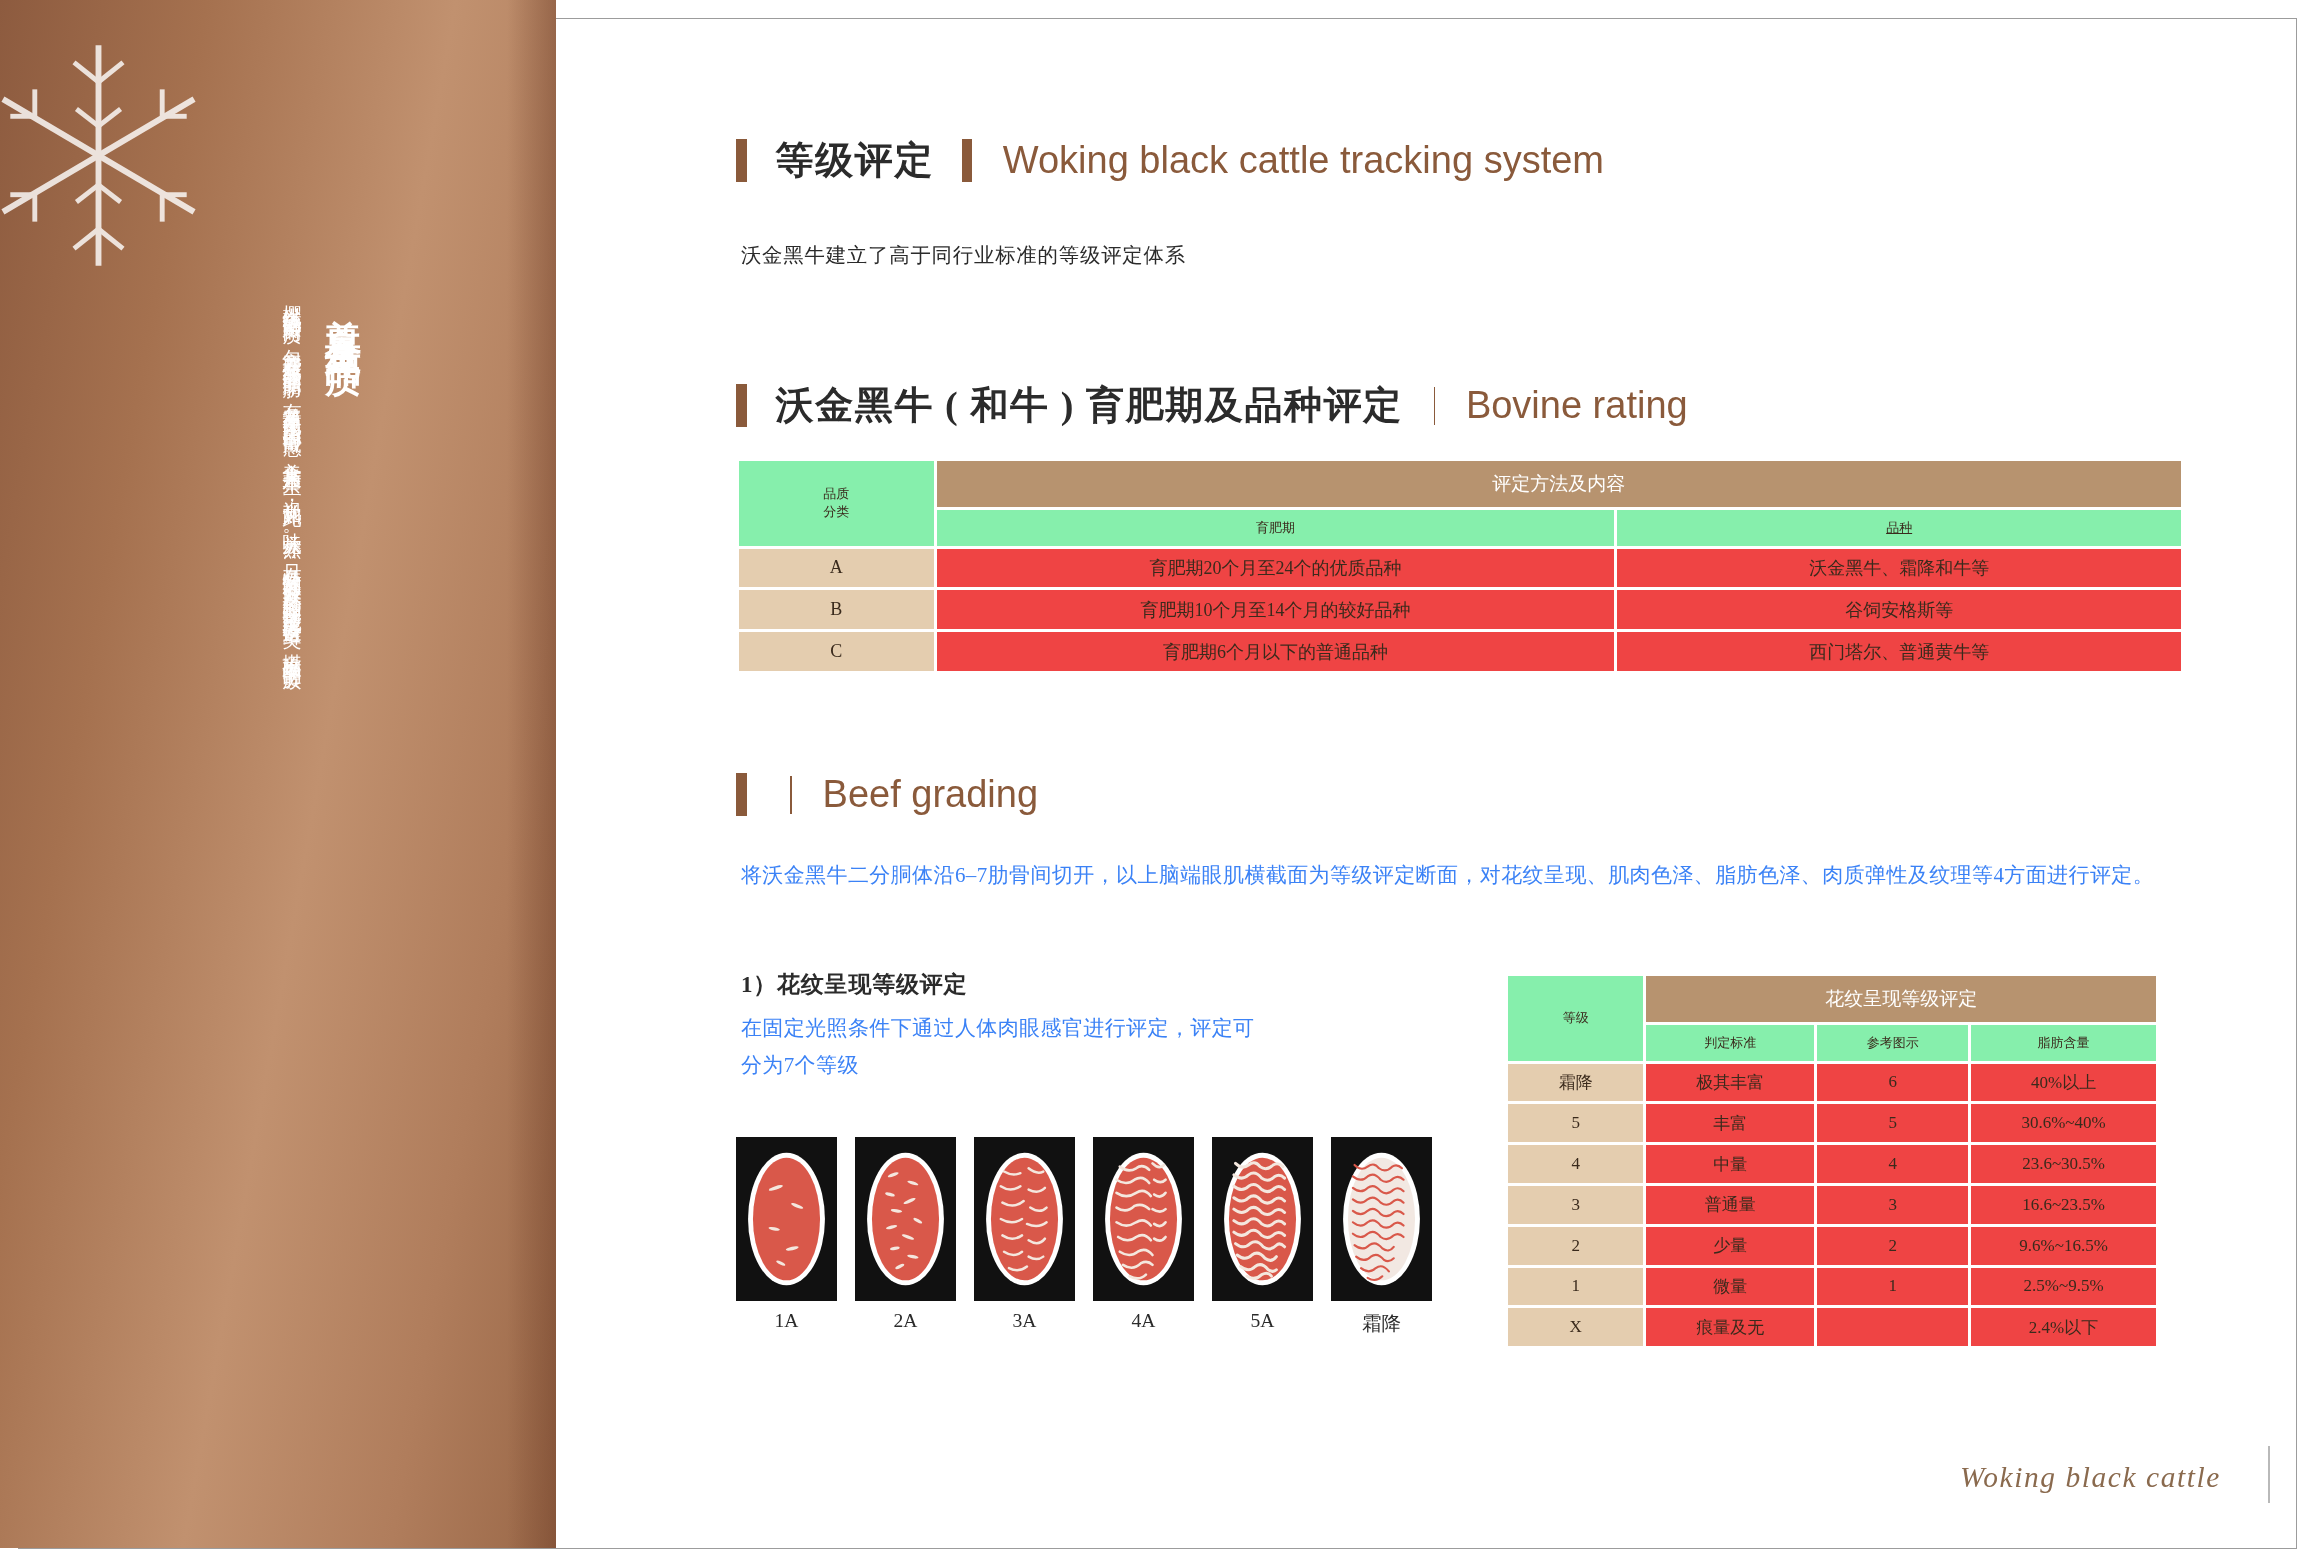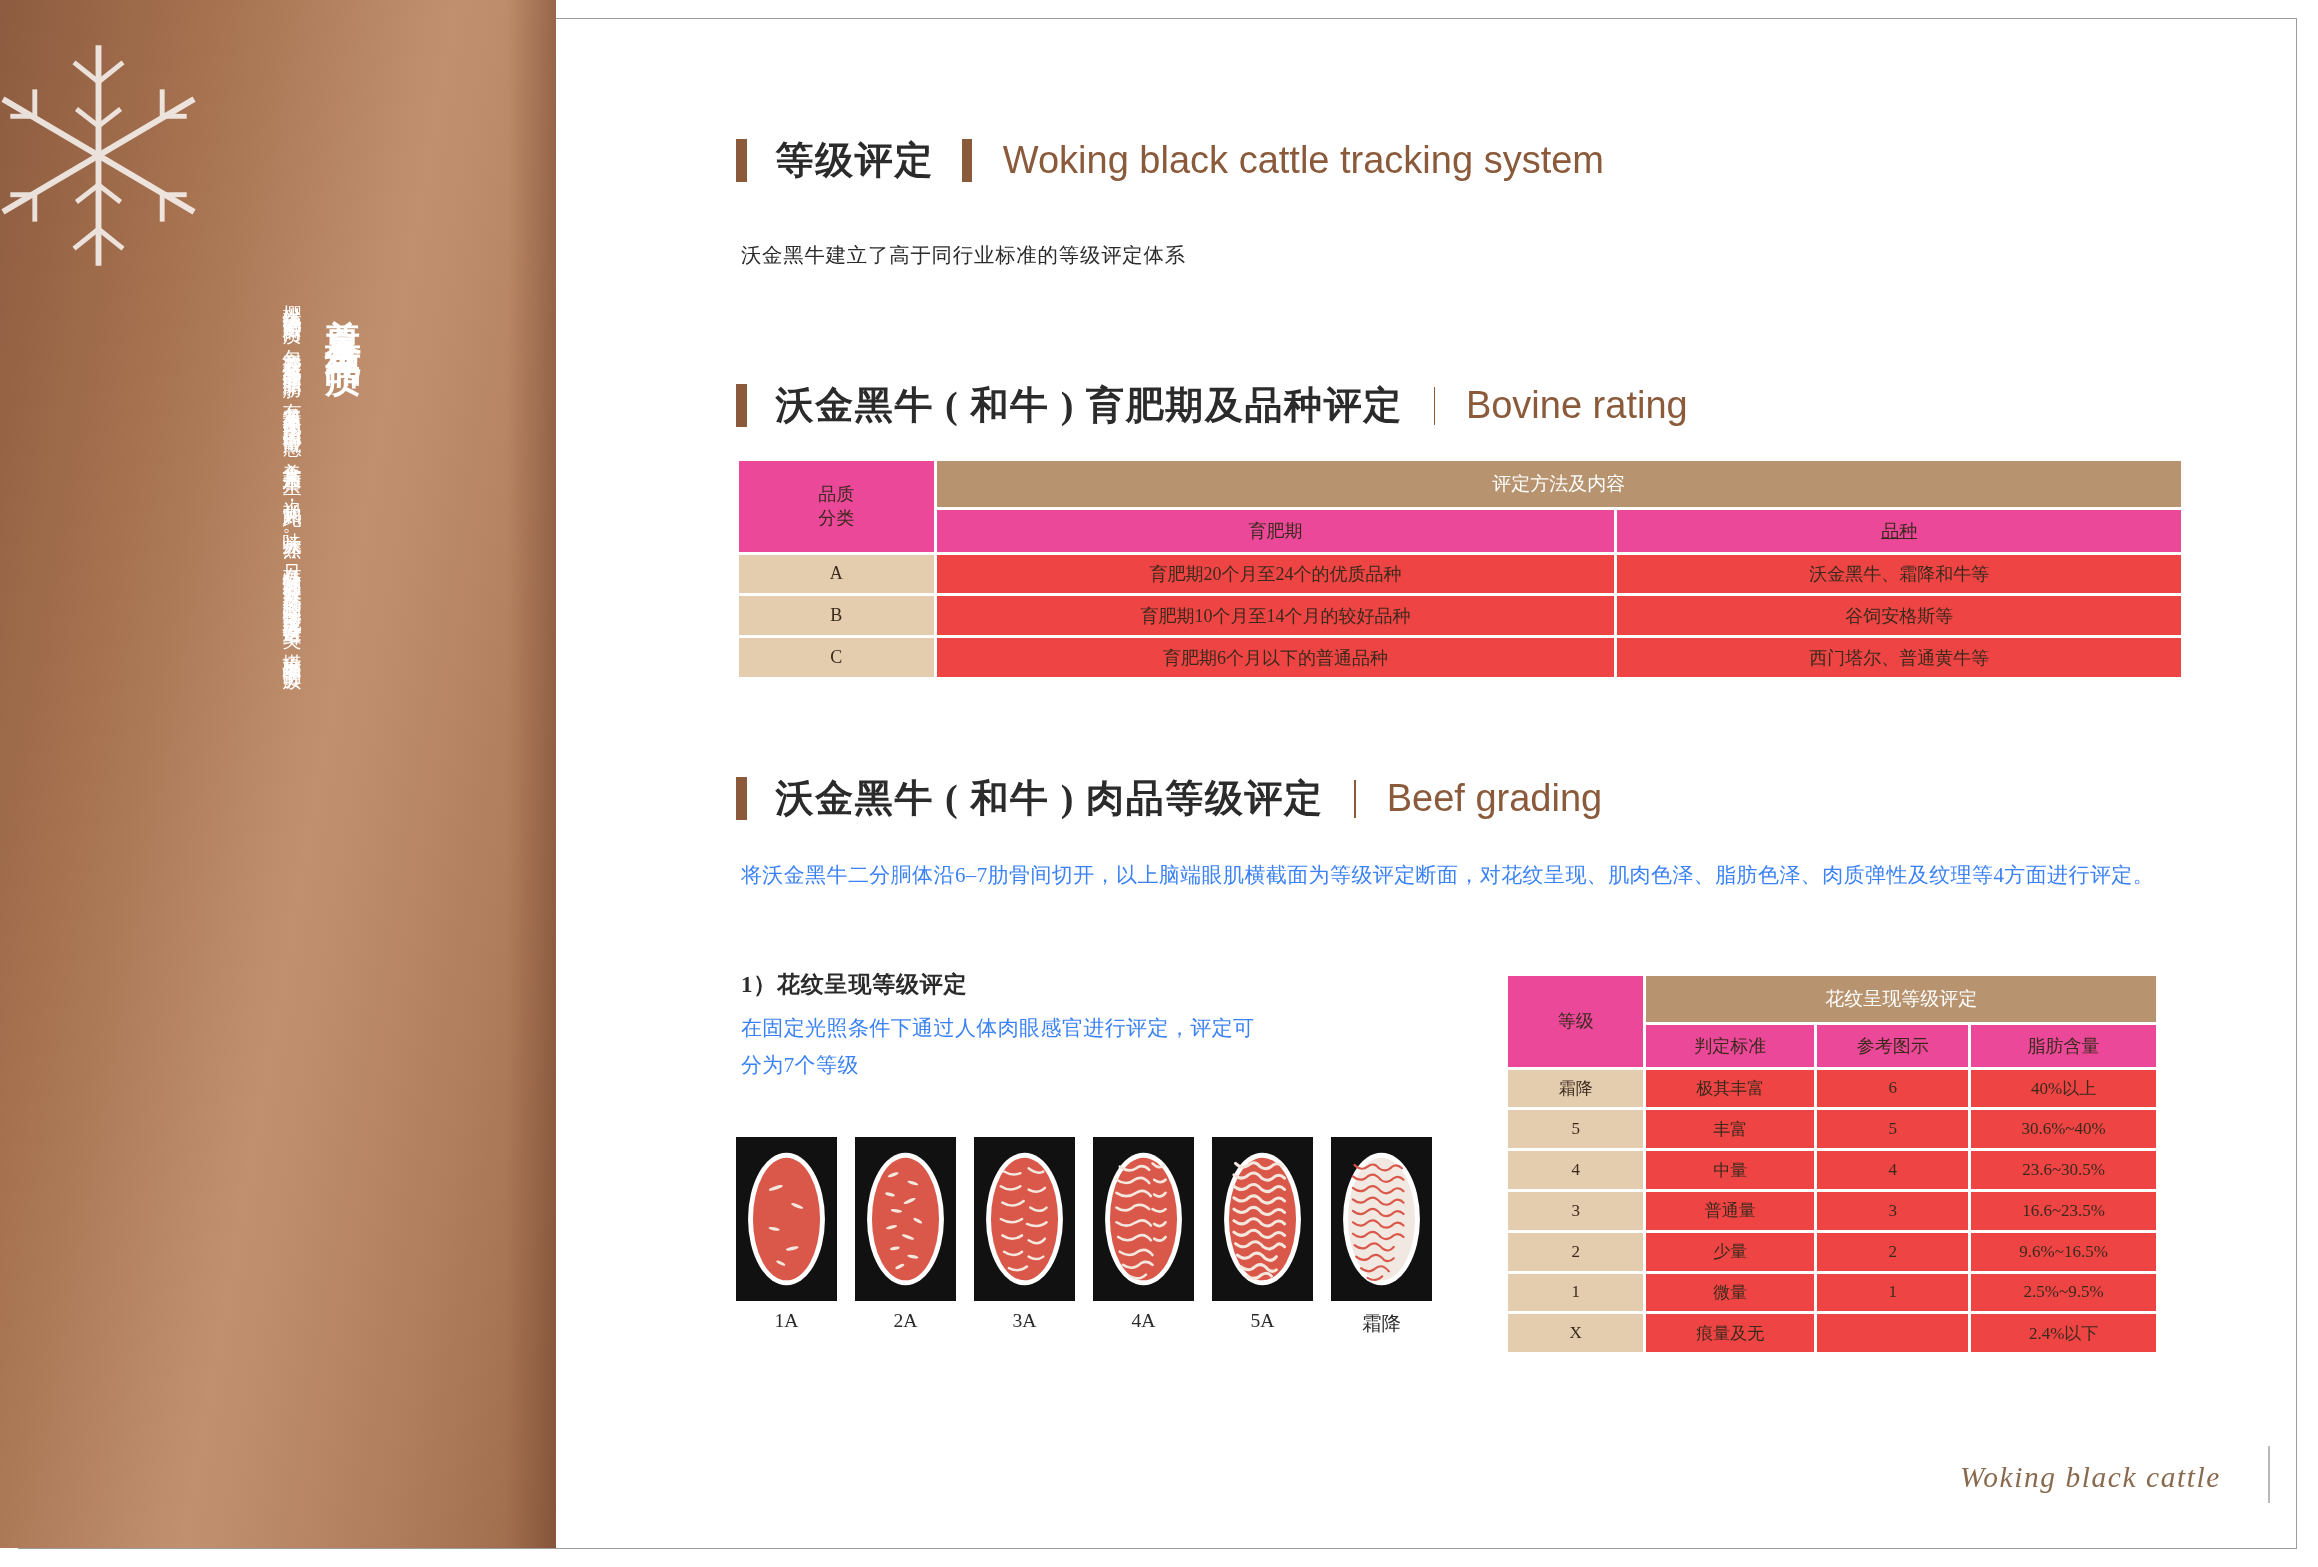--- a/index.html
+++ b/index.html
@@ -160,23 +160,23 @@
     padding: 7.4px 3.3px;
     font-weight: normal;
   }
   table th.hdr {
     background: #b7936f;
     color: #ffffff;
     font-size: 19px;
     padding: 9.8px 3.3px;
   }
   table td.sub-hdr {
-    background: #ec4899;
+    background: #86efac;
     color: #3a2a1c;
-    font-size: 18px;
+    font-size: 13px;
     padding: 9px 3.3px;
   }
   td.cat {
     background: #e4cdaf;
   }
 
   
   .bovine-table {
     position: absolute;
     left: 0;
@@ -322,21 +322,20 @@
           <td class="cat">C</td>
           <td>育肥期6个月以下的普通品种</td>
           <td>西门塔尔、普通黄牛等</td>
         </tr>
       </tbody>
         </table>
     </div>
 
     <div class="section-head" style="position:absolute; left:0; top:773px;">
       <span class="bar"></span>
-      <span class="cn-title">沃金黑牛 ( 和牛 ) 肉品等级评定</span>
       <span class="divider-line"></span>
       <span class="en-title">Beef grading</span>
     </div>
 
     <div class="paragraph" style="position:absolute; left:4.9px; top:857px; width:1448px;">将沃金黑牛二分胴体沿6–7肋骨间切开，以上脑端眼肌横截面为等级评定断面，对花纹呈现、肌肉色泽、脂肪色泽、肉质弹性及纹理等4方面进行评定。</div>
 
     <div class="sub-num" style="position:absolute; left:4.9px; top:969px;">1）花纹呈现等级评定</div>
     <div class="paragraph" style="position:absolute; left:4.9px; top:1010px; width:523px;">在固定光照条件下通过人体肉眼感官进行评定，评定可分为7个等级</div>
 
     <div class="marbling-row">

